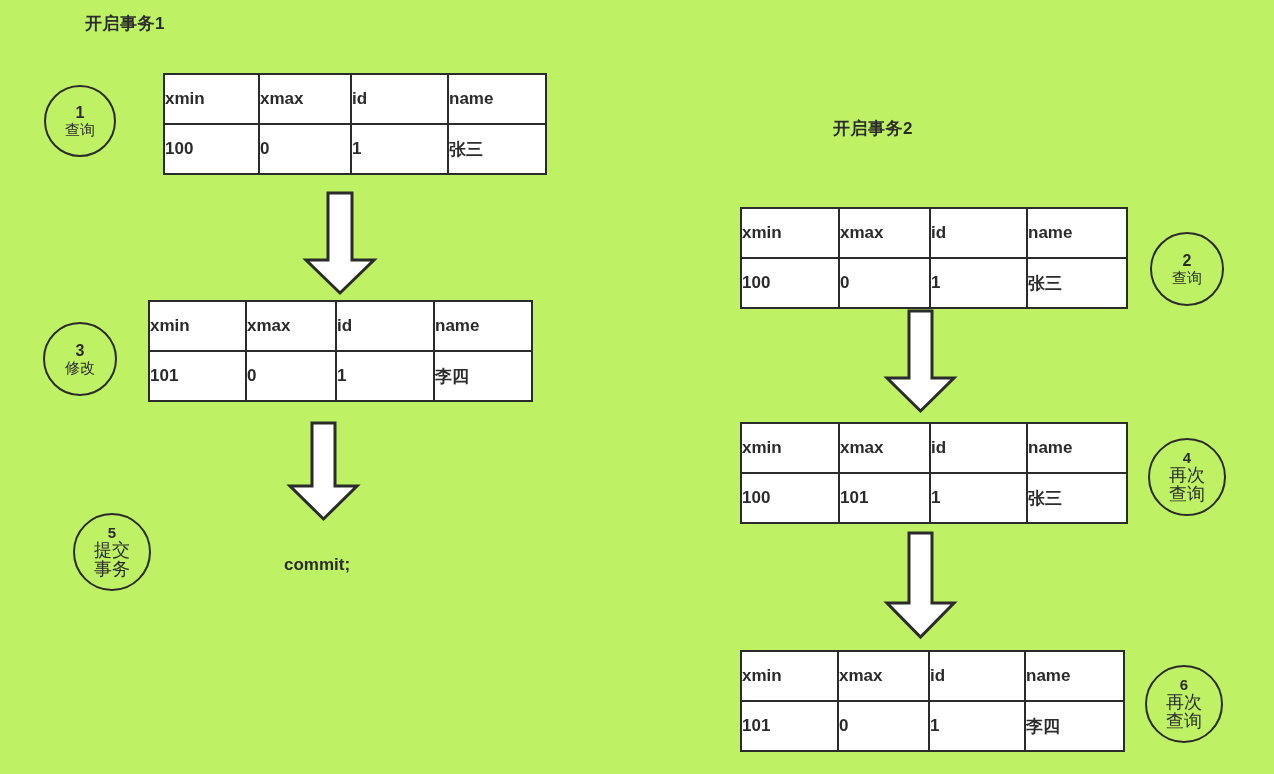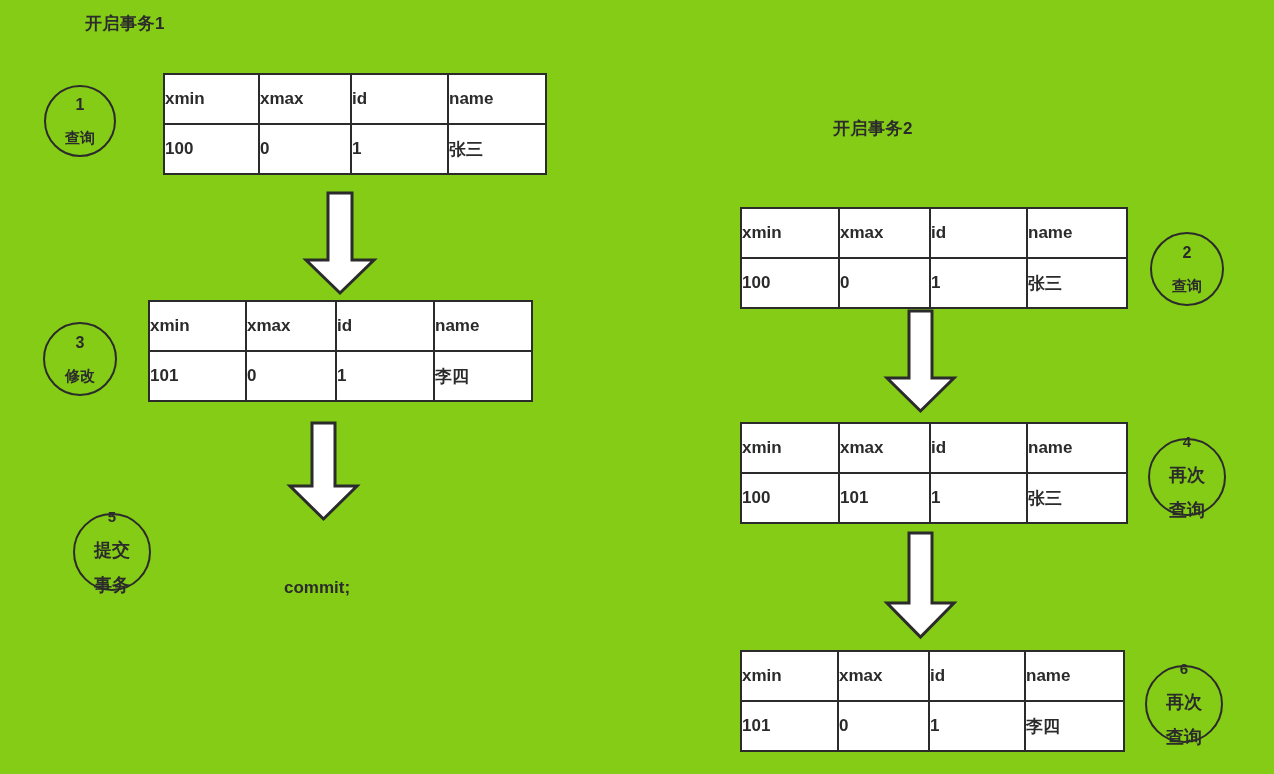--- a/index.html
+++ b/index.html
@@ -9,21 +9,21 @@
     background: #ffffff;
   }
   body {
     font-family: "Liberation Sans", "DejaVu Sans", sans-serif;
     color: #2b2b2b;
   }
   #canvas {
     position: relative;
     width: 1274px;
     height: 774px;
-    background: #84cc16;
+    background: #bef264;
     overflow: hidden;
   }
 
   
   .section-title {
     position: absolute;
     font-size: 17px;
     font-weight: bold;
     color: #2b2b2b;
     letter-spacing: 0.5px;
@@ -62,24 +62,23 @@
     line-height: 1.05;
     text-align: center;
   }
   .badge .num {
     font-size: 16px;
     font-weight: bold;
     color: #2b2b2b;
   }
   .badge .lbl {
     font-size: 15px;
-    font-weight: bold;
-    color: #2b2b2b;
-    white-space: nowrap;
-    margin-top: 16px;
+    font-weight: normal;
+    color: #2b2b2b;
+    white-space: nowrap;
   }
   .badge.three .num { font-size: 15px; }
   .badge.three .lbl { font-size: 18px; }
 
   
   .arrow {
     position: absolute;
   }
   .arrow svg { display: block; }
 
@@ -166,21 +165,21 @@
       <path d="M27 3 L50 3 L50 66 L72 66 L38.5 99 L5 66 L27 66 Z" fill="#ffffff" stroke="#2b2b2b" stroke-width="3" stroke-linejoin="miter"></path>
     </svg>
   </div>
 
   <div class="badge three" style="left:73px; top:513px; width:74px; height:74px;">
     <span class="num">5</span>
     <span class="lbl">提交</span>
     <span class="lbl">事务</span>
   </div>
 
-  <div class="caption" style="left:284px; top:578px;text-align:center;">commit;</div>
+  <div class="caption" style="left:284px; top:555px;text-align:center;">commit;</div>
 
   <div class="section-title" style="left:833px; top:117px;">开启事务2</div>
 
   <table class="dtable" style="left:740px; top:207px; width:378px;">
     <tbody>
         <tr>
       <td class="hd" style="width:96px;">xmin</td>
       <td class="hd" style="width:89px;">xmax</td>
       <td class="hd" style="width:95px;">id</td>
       <td class="hd" style="width:98px;">name</td>

